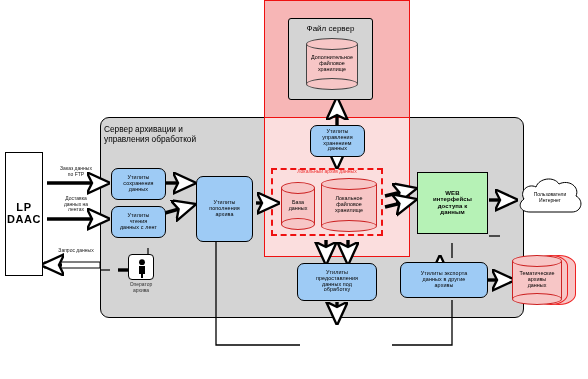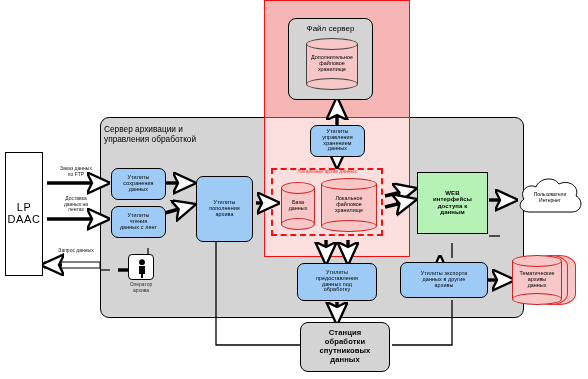--- a/index.html
+++ b/index.html
@@ -15,22 +15,22 @@
   .dashed-red{border:2px dashed #ee1111;background:transparent;}
 
   
   .ntext{position:absolute;left:0;top:50%;transform:translateY(-50%);
          width:100%;text-align:center;line-height:1.08;
          font-size:5.4px;letter-spacing:.1px;pointer-events:none;}
 
   
   .blue{background:#9ecbf5;border:1px solid #000;border-radius:7px;}
   .green{background:#b6f2b6;border:1px solid #000;}
-  .white{background:#ffffff;border:1px solid #000;}
-  .graybox{background:#d4d4d4;border:1px solid #000;border-radius:8px;}
+  .white{background:#ffffff;border:1px solid #000;font-weight:bold;}
+  .graybox{background:#d4d4d4;border:1px solid #000;border-radius:3px;}
 
   
   .stack::before,.stack::after{content:"";position:absolute;border:1px solid #555;
       background:#c6c6c6;border-radius:9px;z-index:-1;}
   .stack::before{left:5px;top:4px;right:-5px;bottom:-4px;}
   .stack::after{left:9px;top:7px;right:-9px;bottom:-7px;}
 
   
   .cyl{position:absolute;}
   .cyl .body{position:absolute;left:0;right:0;top:6px;bottom:6px;
@@ -266,28 +266,20 @@
   </div>
 
   <div class="abs blue" style="left:400px;top:262px;width:88px;height:36px;">
     <div class="ntext">
       <span style="white-space:pre-line;">Утилиты экспорта
 данных в другие
 архивы</span>
     </div>
   </div>
 
-  <div class="abs graybox stack" style="left:300px;top:322px;width:90px;height:50px;">
-    <div class="ntext" style="font-size:7.6px;font-weight:bold;line-height:1.18;">
-      <span style="white-space:pre-line;">Станция
-обработки
-спутниковых
-данных</span>
-    </div>
-  </div>
 
   <div class="abs white" style="left:128px;top:254px;width:26px;height:26px;border-radius:4px;">
     <svg style="position:absolute;left:7px;top:4px;width:12px;height:19px;" viewBox="0 0 12 19">
       <circle cx="6" cy="3.2" r="2.9" fill="#000"></circle>
       <path d="M3,7 h6 v8 h-2 v4 h-2 v-4 h-2 z" fill="#000"></path>
     </svg>
   </div>
   <div class="cap" style="left:113px;top:282px;width:56px;color:#333;">
     <span style="white-space:pre-line;">Оператор
 архива</span>

